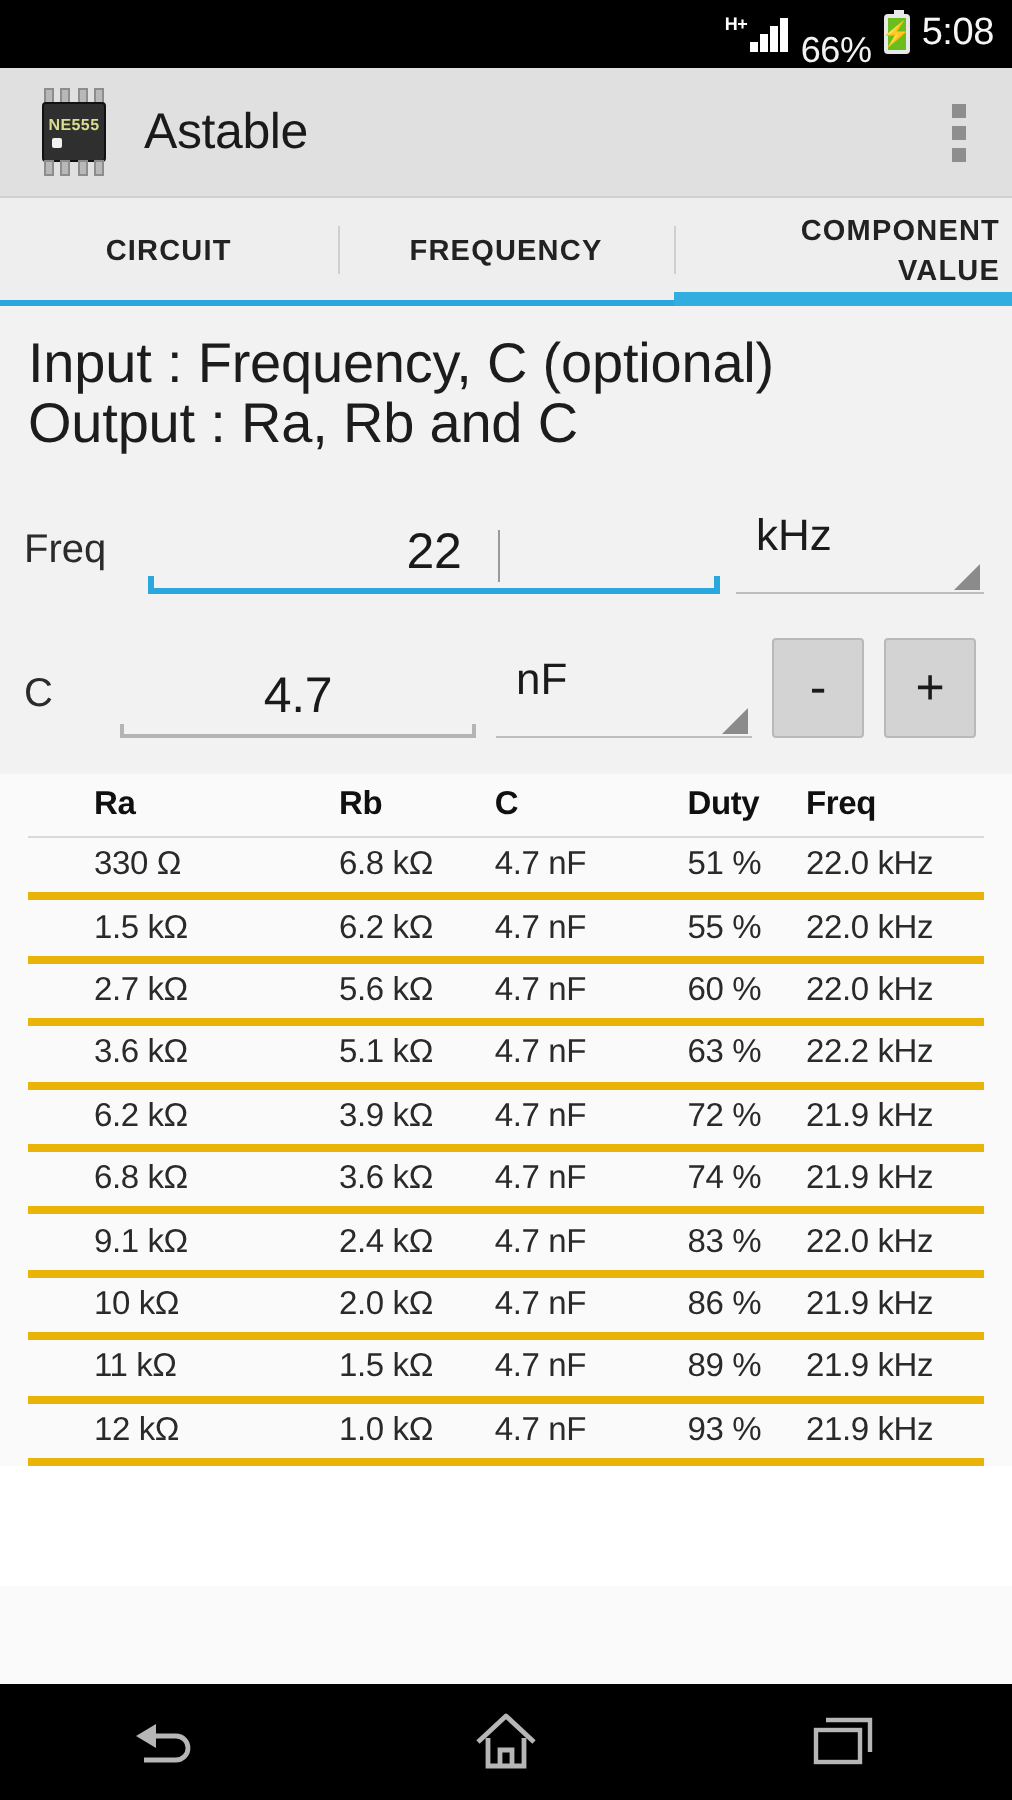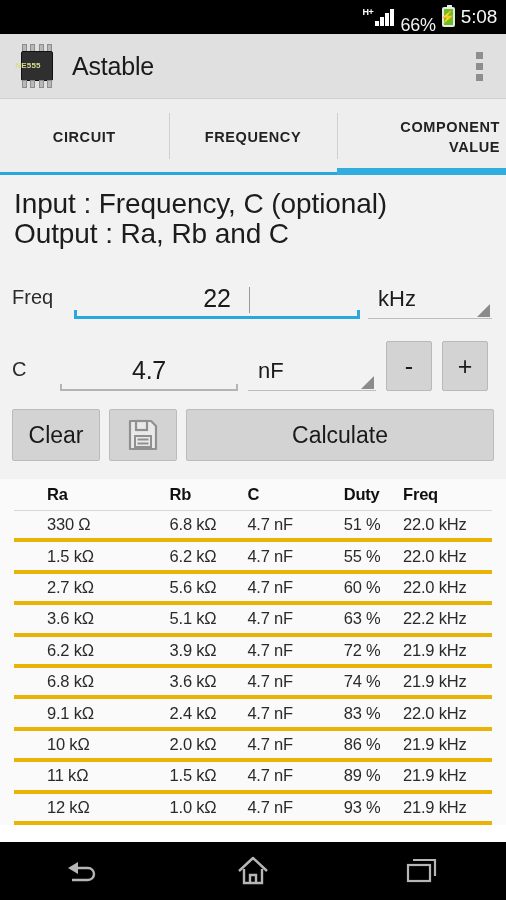--- a/index.html
+++ b/index.html
@@ -48,21 +48,21 @@
     height: 65px; background: #e0e0e0;
     display: flex; align-items: center; padding: 0 12px 0 16px;
     border-bottom: 1px solid #d0d0d0;
   }
   .app-icon {
     width: 42px; height: 44px; position: relative; flex: 0 0 auto;
   }
   .chip-body {
     position: absolute; left: 5px; top: 7px; width: 32px; height: 30px;
     background: #2f2f2f; border: 1px solid #111; border-radius: 2px;
-    display: flex; flex-direction: row; align-items: center; justify-content: center;
+    display: flex; flex-direction: column; align-items: center; justify-content: center;
   }
   .chip-text {
     font-size: 8px; font-weight: bold; color: #d9dd90;
     font-family: "Liberation Sans", sans-serif; letter-spacing: 0.2px; line-height: 1;
   }
   .chip-dot {
     width: 5px; height: 5px; background: #f2f2f2; border-radius: 1px;
     margin-top: 2px; margin-right: 18px;
   }
   .pins { position: absolute; left: 6px; width: 30px; display: flex; justify-content: space-between; }
@@ -73,21 +73,21 @@
     font-size: 25px; color: #1a1a1a; margin-left: 14px; font-weight: normal;
     letter-spacing: -0.2px;
   }
   .overflow {
     margin-left: auto; width: 30px; height: 48px;
     display: flex; flex-direction: column; align-items: center; justify-content: center; gap: 4px;
   }
   .ov-dot { width: 7px; height: 7px; background: #8e8e8e; }
 
   
-  .tabs { height: 76px; background: #eeeeee; display: flex; position: relative; }
+  .tabs { height: 54px; background: #eeeeee; display: flex; position: relative; }
   .tab {
     flex: 1 1 0; display: flex; align-items: center; justify-content: center;
     position: relative; text-align: center; padding: 0 6px;
   }
   .tab + .tab::before {
     content: ''; position: absolute; left: 0; top: 14px; bottom: 16px; width: 1px;
     background: #cfcfcf;
   }
   .tab-label {
     font-size: 14.5px; font-weight: bold; color: #222222; letter-spacing: 0.6px;
@@ -135,21 +135,21 @@
   .text-input.blurred .rule::after {
     content: ''; position: absolute; bottom: 0; width: 2px; height: 7px; background: #b4b4b4;
   }
   .text-input.blurred .rule::before { left: 0; }
   .text-input.blurred .rule::after { right: 0; }
   .caret {
     position: absolute; width: 1px; background: #9a9a9a; height: 26px; bottom: 6px;
   }
 
   .spinner {
-    position: relative; height: 42px; display: flex; align-items: flex-end;
+    position: relative; height: 42px; display: flex; align-items: flex-start;
     padding-bottom: 4px;
   }
   .spinner .sval { font-size: 22px; color: #1b1b1b; padding-left: 10px; padding-bottom: 3px; }
   .spinner .sline {
     position: absolute; left: 0; right: 0; bottom: 0; height: 1px; background: #bdbdbd;
   }
   .spinner .tri {
     position: absolute; right: 2px; bottom: 2px;
     width: 0; height: 0;
     border-left: 13px solid transparent; border-bottom: 13px solid #8b8b8b;
@@ -291,35 +291,20 @@
       </div>
       <div class="spinner" style="width:128px;margin-left:10px">
         <span class="sval">nF</span>
         <span class="tri"></span>
         <span class="sline"></span>
       </div>
       <div class="sq-btn">-</div>
       <div class="sq-btn">+</div>
     </div>
 
-    <div class="btn-row">
-      <div class="btn clear">Clear</div>
-      <div class="btn save">
-        <span class="floppy">
-          <svg width="32" height="34" viewBox="0 0 32 34">
-            <path d="M3 3 H24 L29 8 V31 H3 Z" fill="#e9e9e9" stroke="#909090" stroke-width="2.2" stroke-linejoin="round"></path>
-            <rect x="9" y="3" width="11" height="9" fill="#e9e9e9" stroke="#909090" stroke-width="2.2"></rect>
-            <rect x="8" y="18" width="16" height="11" fill="#e9e9e9" stroke="#909090" stroke-width="2"></rect>
-            <line x1="10.5" y1="21.5" x2="21.5" y2="21.5" stroke="#909090" stroke-width="2"></line>
-            <line x1="10.5" y1="25.5" x2="21.5" y2="25.5" stroke="#909090" stroke-width="2"></line>
-          </svg>
-        </span>
-      </div>
-      <div class="btn calc">Calculate</div>
-    </div>
 
     <div class="table">
       <div class="trow head">
         <span class="c ra">Ra</span>
         <span class="c rb">Rb</span>
         <span class="c cc">C</span>
         <span class="c duty">Duty</span>
         <span class="c freq">Freq</span>
       </div>
       <div id="table-body">

